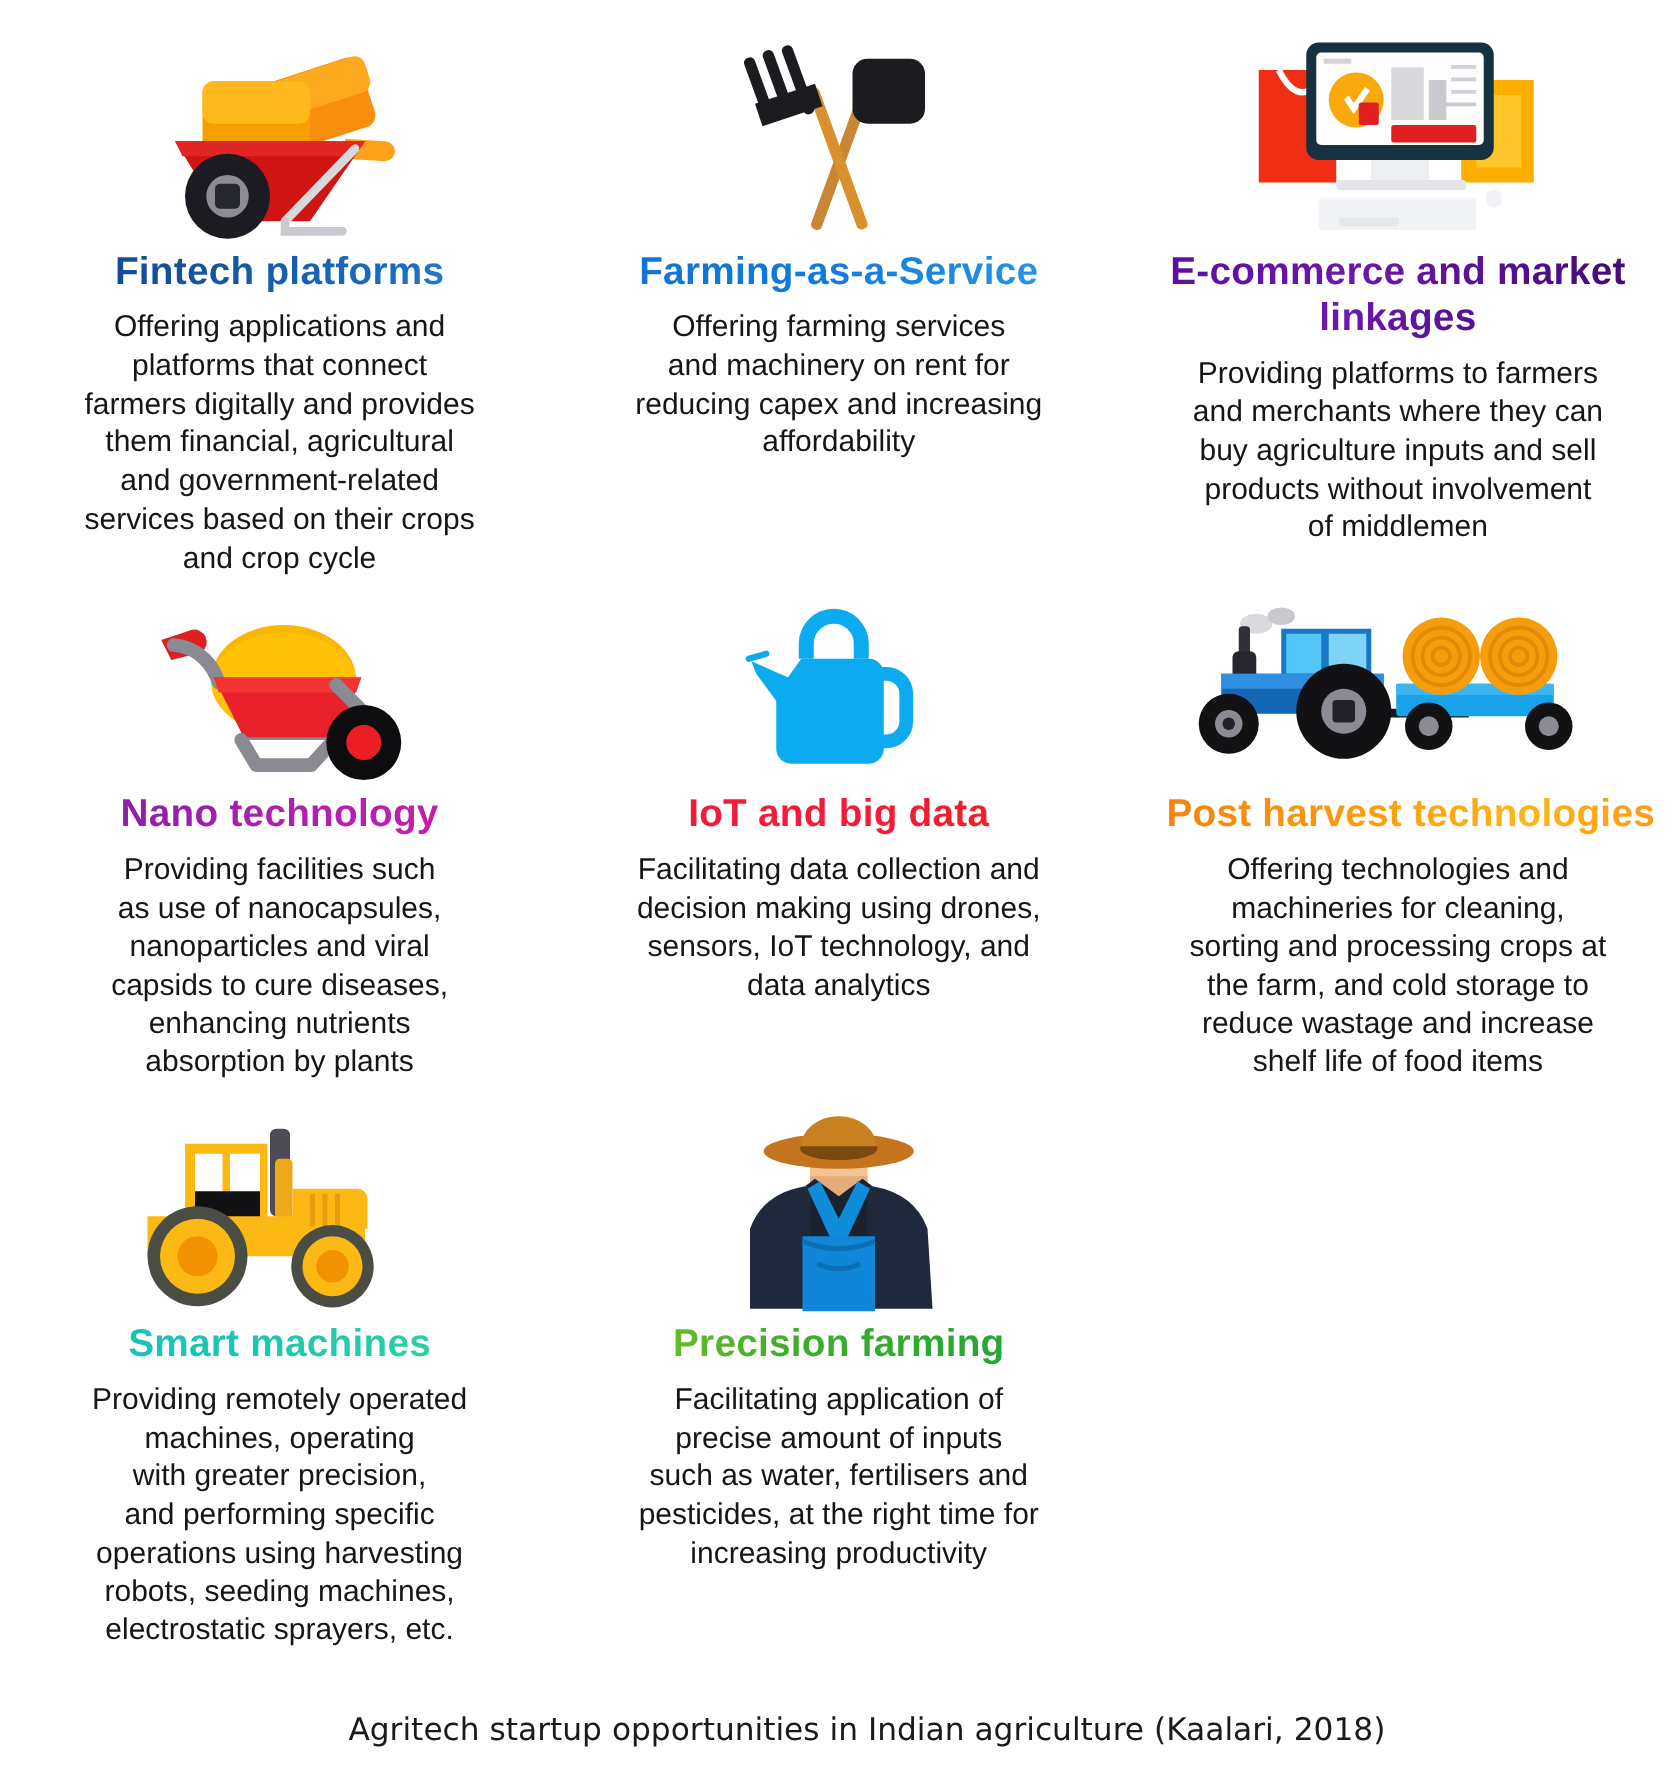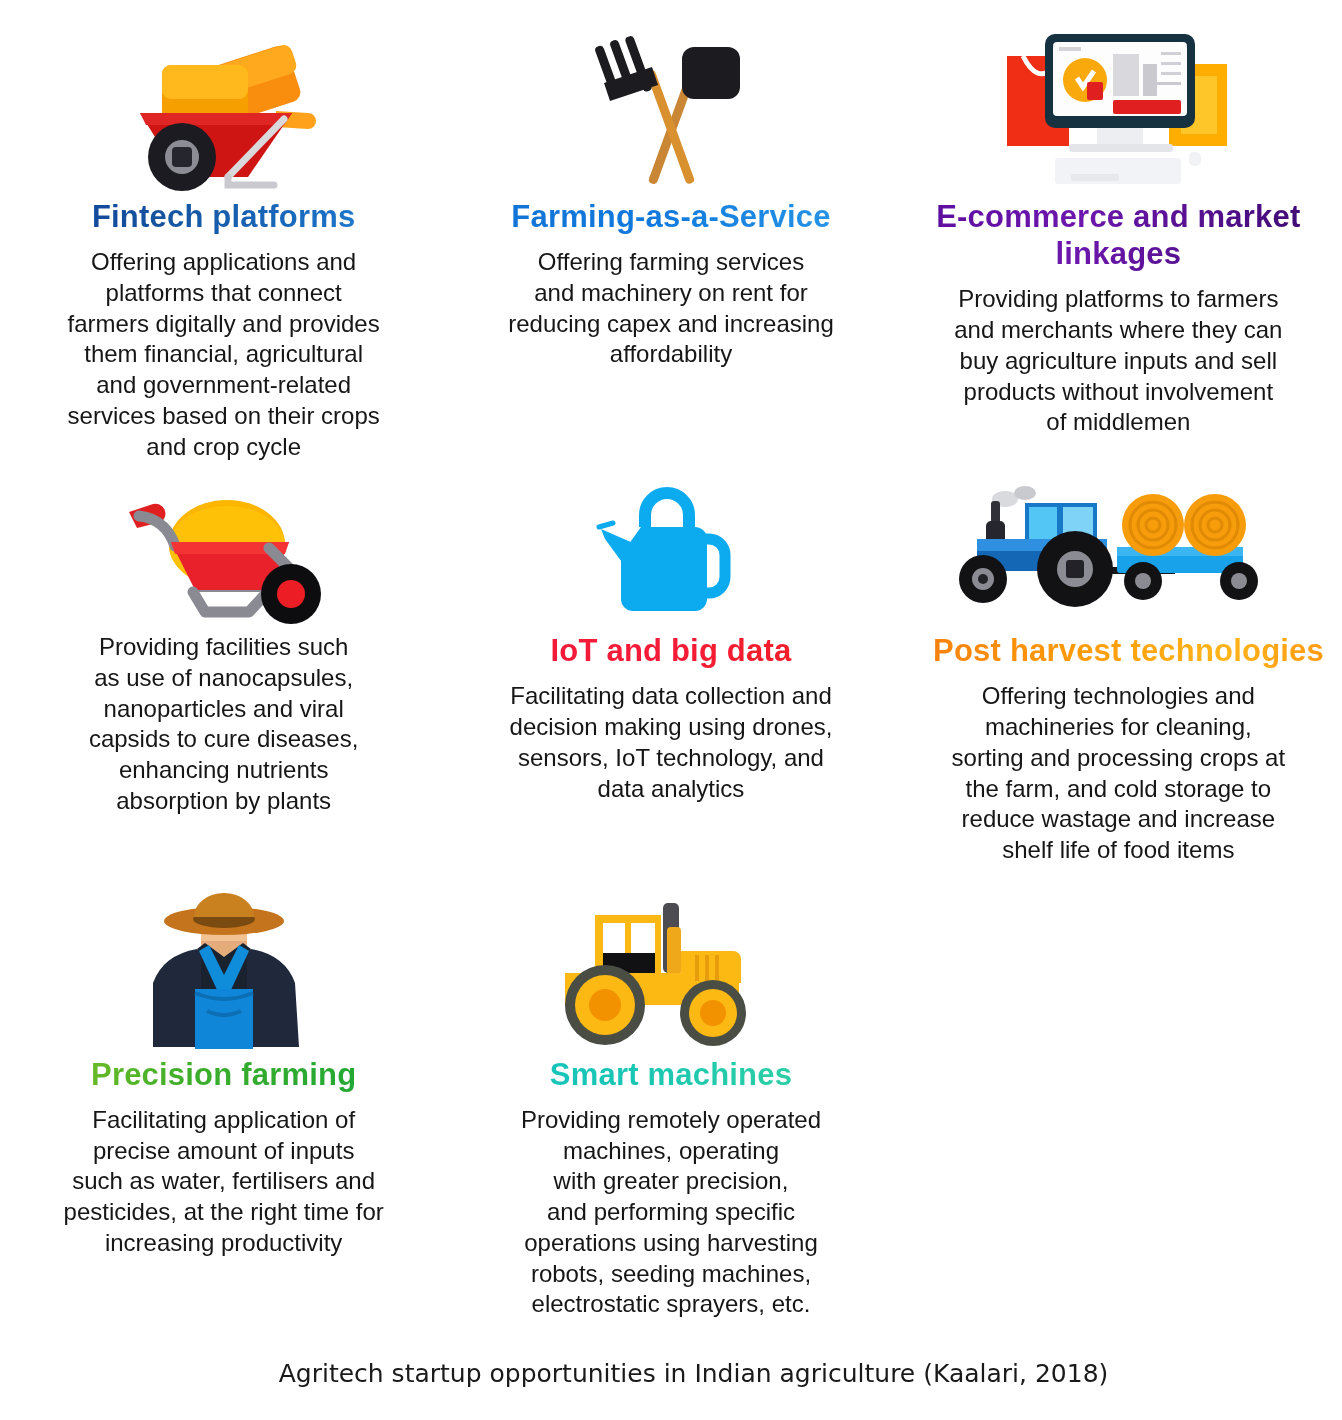--- a/index.html
+++ b/index.html
@@ -59,21 +59,21 @@
     line-height: 1.28;
     color: #161616;
     max-width: 400px;
     margin: 0 auto;
     white-space: pre-line;
   }
   .caption {
     position: absolute;
     left: 0;
     right: 0;
-    bottom: 32px;
+    bottom: 22px;
     text-align: center;
     font-size: 25px;
     color: #1a1a1a;
     font-family: "DejaVu Sans", sans-serif;
     margin-left: 45px;
   }
   .row2 .icon-wrap { height: 150px; }
   .row3 .icon-wrap { height: 170px; }
   svg { display: block; }
 </style>
@@ -174,20 +174,21 @@
         <path d="M30 40 C52 42 62 58 66 70" stroke="#8a8a93" stroke-width="11" fill="none" stroke-linecap="round"></path>
         <path d="M66 70 L178 70 L160 116 L88 116 Z" fill="#8a8a93"></path>
         <path d="M62 66 L180 66 L160 114 L86 114 Z" fill="#e8212b"></path>
         <path d="M62 66 L180 66 L176 78 L66 78 Z" fill="#f43434"></path>
         <path d="M84 116 L96 136 L140 136 L162 112" stroke="#8a8a93" stroke-width="11" fill="none" stroke-linecap="round" stroke-linejoin="round"></path>
         <path d="M160 72 L192 104" stroke="#8a8a93" stroke-width="11" fill="none" stroke-linecap="round"></path>
         <circle cx="182" cy="118" r="30" fill="#0d0d10"></circle>
         <circle cx="182" cy="118" r="14" fill="#ec1d24"></circle>
       </svg>
     </div>
+    <div class="heading h-nano">Nano technology</div>
     <div class="body-text">Providing facilities such
 as use of nanocapsules,
 nanoparticles and viral
 capsids to cure diseases,
 enhancing nutrients
 absorption by plants</div>
   </div>
 
   <div class="cell row2">
     <div class="icon-wrap">
@@ -249,46 +250,20 @@
     <div class="body-text">Offering technologies and
 machineries for cleaning,
 sorting and processing crops at
 the farm, and cold storage to
 reduce wastage and increase
 shelf life of food items</div>
   </div>
 
   <div class="cell row3">
     <div class="icon-wrap">
-      <svg width="185" height="165" viewBox="0 0 185 165">
-        <path d="M70 42 h46 v36 h-46 z" fill="#f3c293"></path>
-        <path d="M70 56 h46 v22 h-46 z" fill="#e4ab7b"></path>
-        <ellipse cx="93" cy="36" rx="60" ry="14" fill="#c4741c"></ellipse>
-        <path d="M63 34 a30 22 0 0 1 60 0 z" fill="#d98b2a"></path>
-        <ellipse cx="93" cy="34" rx="31" ry="9" fill="#7a4a10"></ellipse>
-        <path d="M63 32 a30 24 0 0 1 60 0" fill="#c9801f"></path>
-        <path d="M22 98 q10 -28 44 -34 l27 16 l27 -16 q34 6 44 34 l4 64 h-146 z" fill="#20293c"></path>
-        <path d="M66 64 l27 20 l27 -20 l-8 -6 l-19 14 l-19 -14 z" fill="#1a2230"></path>
-        <path d="M70 74 h46 v44 h-46 z" fill="#1a2230"></path>
-        <path d="M68 66 l25 54 l25 -54 l-10 -6 l-15 30 l-15 -30 z" fill="#0f8ddb"></path>
-        <path d="M64 104 h58 v60 h-58 z" fill="#1086d8"></path>
-        <path d="M64 108 q29 12 58 0" stroke="#0c6fb5" stroke-width="4" fill="none"></path>
-        <path d="M76 126 q17 8 34 0" stroke="#0c6fb5" stroke-width="4" fill="none"></path>
-      </svg>
-    </div>
-    <div class="heading h-precision">Precision farming</div>
-    <div class="body-text">Facilitating application of
-precise amount of inputs
-such as water, fertilisers and
-pesticides, at the right time for
-increasing productivity</div>
-  </div>
-
-  <div class="cell row3">
-    <div class="icon-wrap">
       <svg width="240" height="165" viewBox="0 0 240 165">
         <rect x="112" y="18" width="16" height="70" rx="5" fill="#4c4c52"></rect>
         <rect x="116" y="42" width="14" height="48" rx="4" fill="#f0a81b"></rect>
         <path d="M44 30 h66 v60 h-66 z" fill="#fcb813"></path>
         <rect x="52" y="38" width="22" height="34" fill="#ffffff"></rect>
         <rect x="80" y="38" width="24" height="34" fill="#ffffff"></rect>
         <rect x="52" y="68" width="52" height="22" fill="#111114"></rect>
         <path d="M14 88 h166 a8 8 0 0 1 8 8 v24 h-174 z" fill="#fcb813"></path>
         <path d="M130 66 h52 a8 8 0 0 1 8 8 v24 h-60 z" fill="#fcb813"></path>
         <g stroke="#e79d0b" stroke-width="4">
@@ -307,16 +282,42 @@
     <div class="heading h-smart">Smart machines</div>
     <div class="body-text">Providing remotely operated
 machines, operating
 with greater precision,
 and performing specific
 operations using harvesting
 robots, seeding machines,
 electrostatic sprayers, etc.</div>
   </div>
 
+  <div class="cell row3">
+    <div class="icon-wrap">
+      <svg width="185" height="165" viewBox="0 0 185 165">
+        <path d="M70 42 h46 v36 h-46 z" fill="#f3c293"></path>
+        <path d="M70 56 h46 v22 h-46 z" fill="#e4ab7b"></path>
+        <ellipse cx="93" cy="36" rx="60" ry="14" fill="#c4741c"></ellipse>
+        <path d="M63 34 a30 22 0 0 1 60 0 z" fill="#d98b2a"></path>
+        <ellipse cx="93" cy="34" rx="31" ry="9" fill="#7a4a10"></ellipse>
+        <path d="M63 32 a30 24 0 0 1 60 0" fill="#c9801f"></path>
+        <path d="M22 98 q10 -28 44 -34 l27 16 l27 -16 q34 6 44 34 l4 64 h-146 z" fill="#20293c"></path>
+        <path d="M66 64 l27 20 l27 -20 l-8 -6 l-19 14 l-19 -14 z" fill="#1a2230"></path>
+        <path d="M70 74 h46 v44 h-46 z" fill="#1a2230"></path>
+        <path d="M68 66 l25 54 l25 -54 l-10 -6 l-15 30 l-15 -30 z" fill="#0f8ddb"></path>
+        <path d="M64 104 h58 v60 h-58 z" fill="#1086d8"></path>
+        <path d="M64 108 q29 12 58 0" stroke="#0c6fb5" stroke-width="4" fill="none"></path>
+        <path d="M76 126 q17 8 34 0" stroke="#0c6fb5" stroke-width="4" fill="none"></path>
+      </svg>
+    </div>
+    <div class="heading h-precision">Precision farming</div>
+    <div class="body-text">Facilitating application of
+precise amount of inputs
+such as water, fertilisers and
+pesticides, at the right time for
+increasing productivity</div>
+  </div>
+
   <div class="cell"></div>
 </div>
 
 <div class="caption">Agritech startup opportunities in Indian agriculture (Kaalari, 2018)</div>
 
 </body></html>

